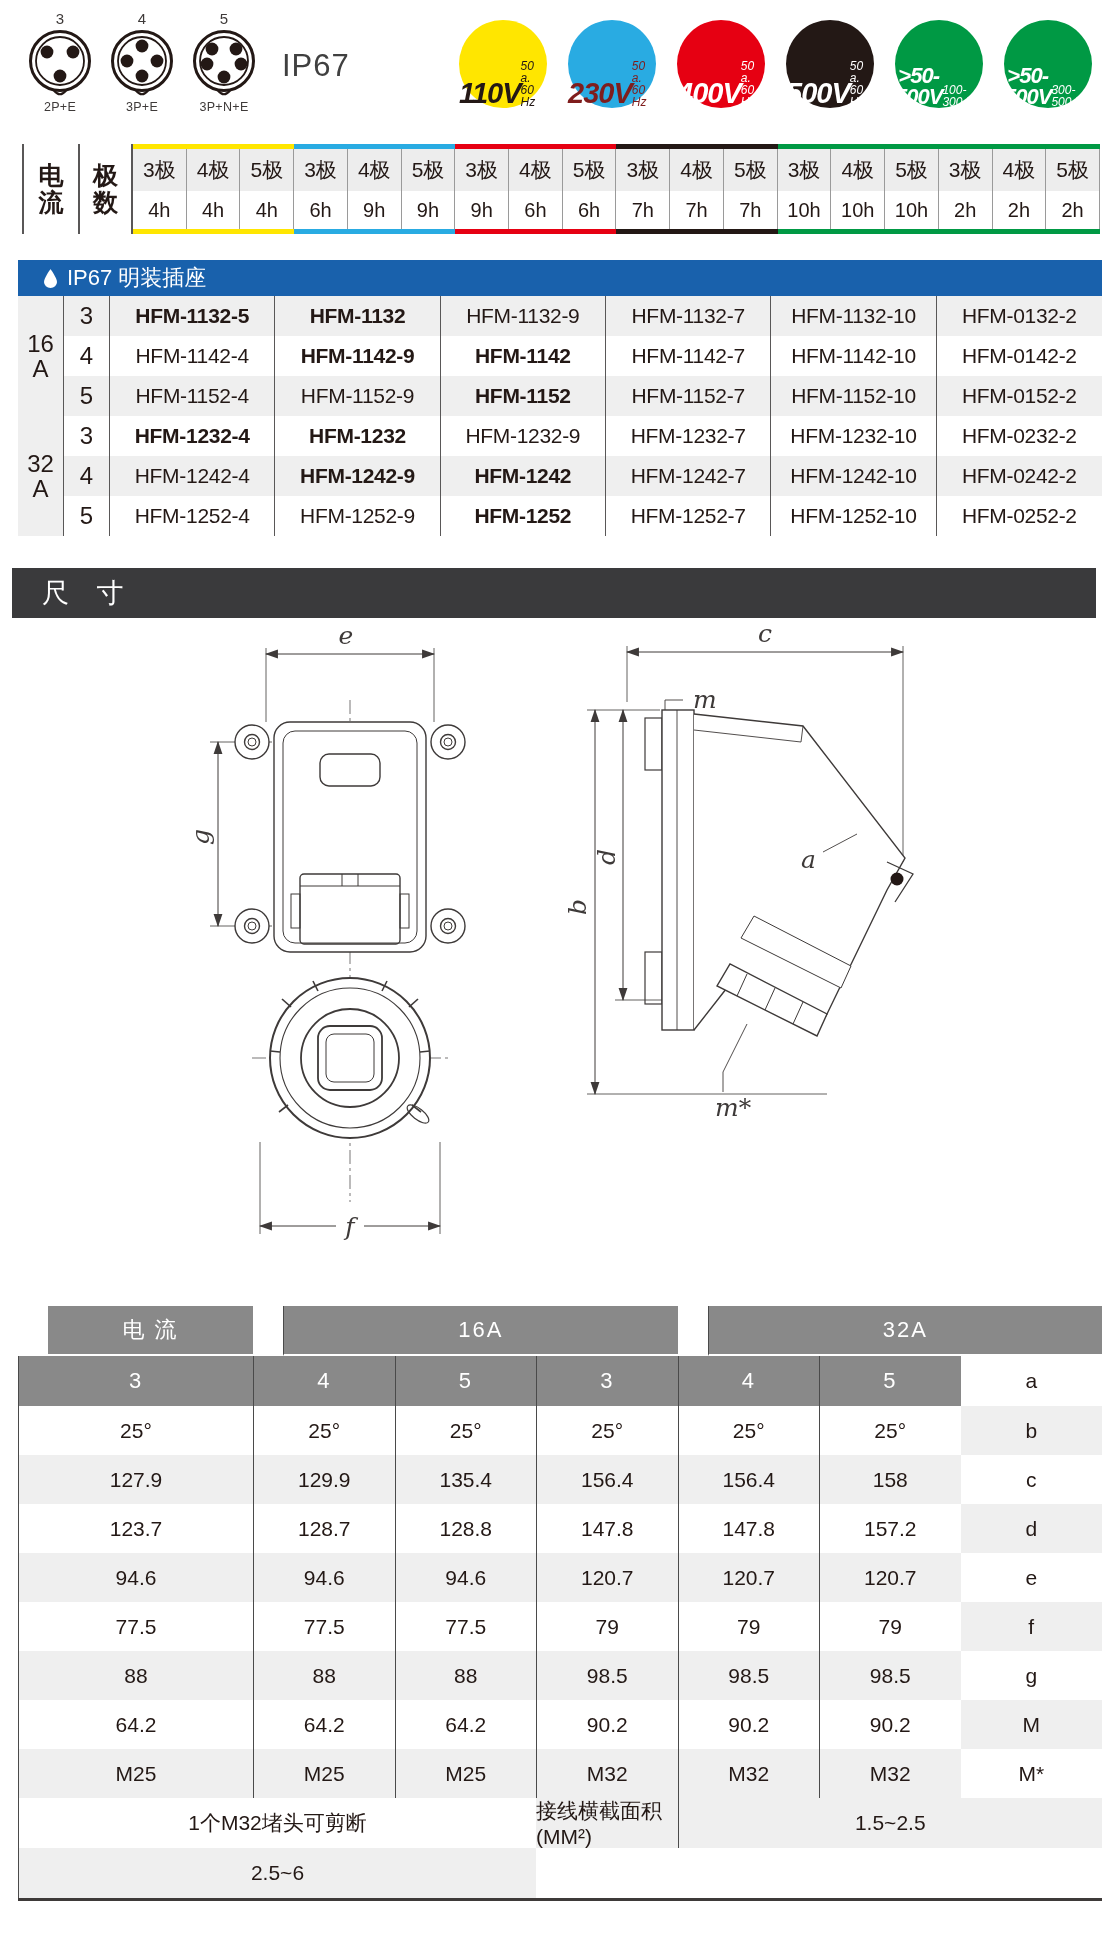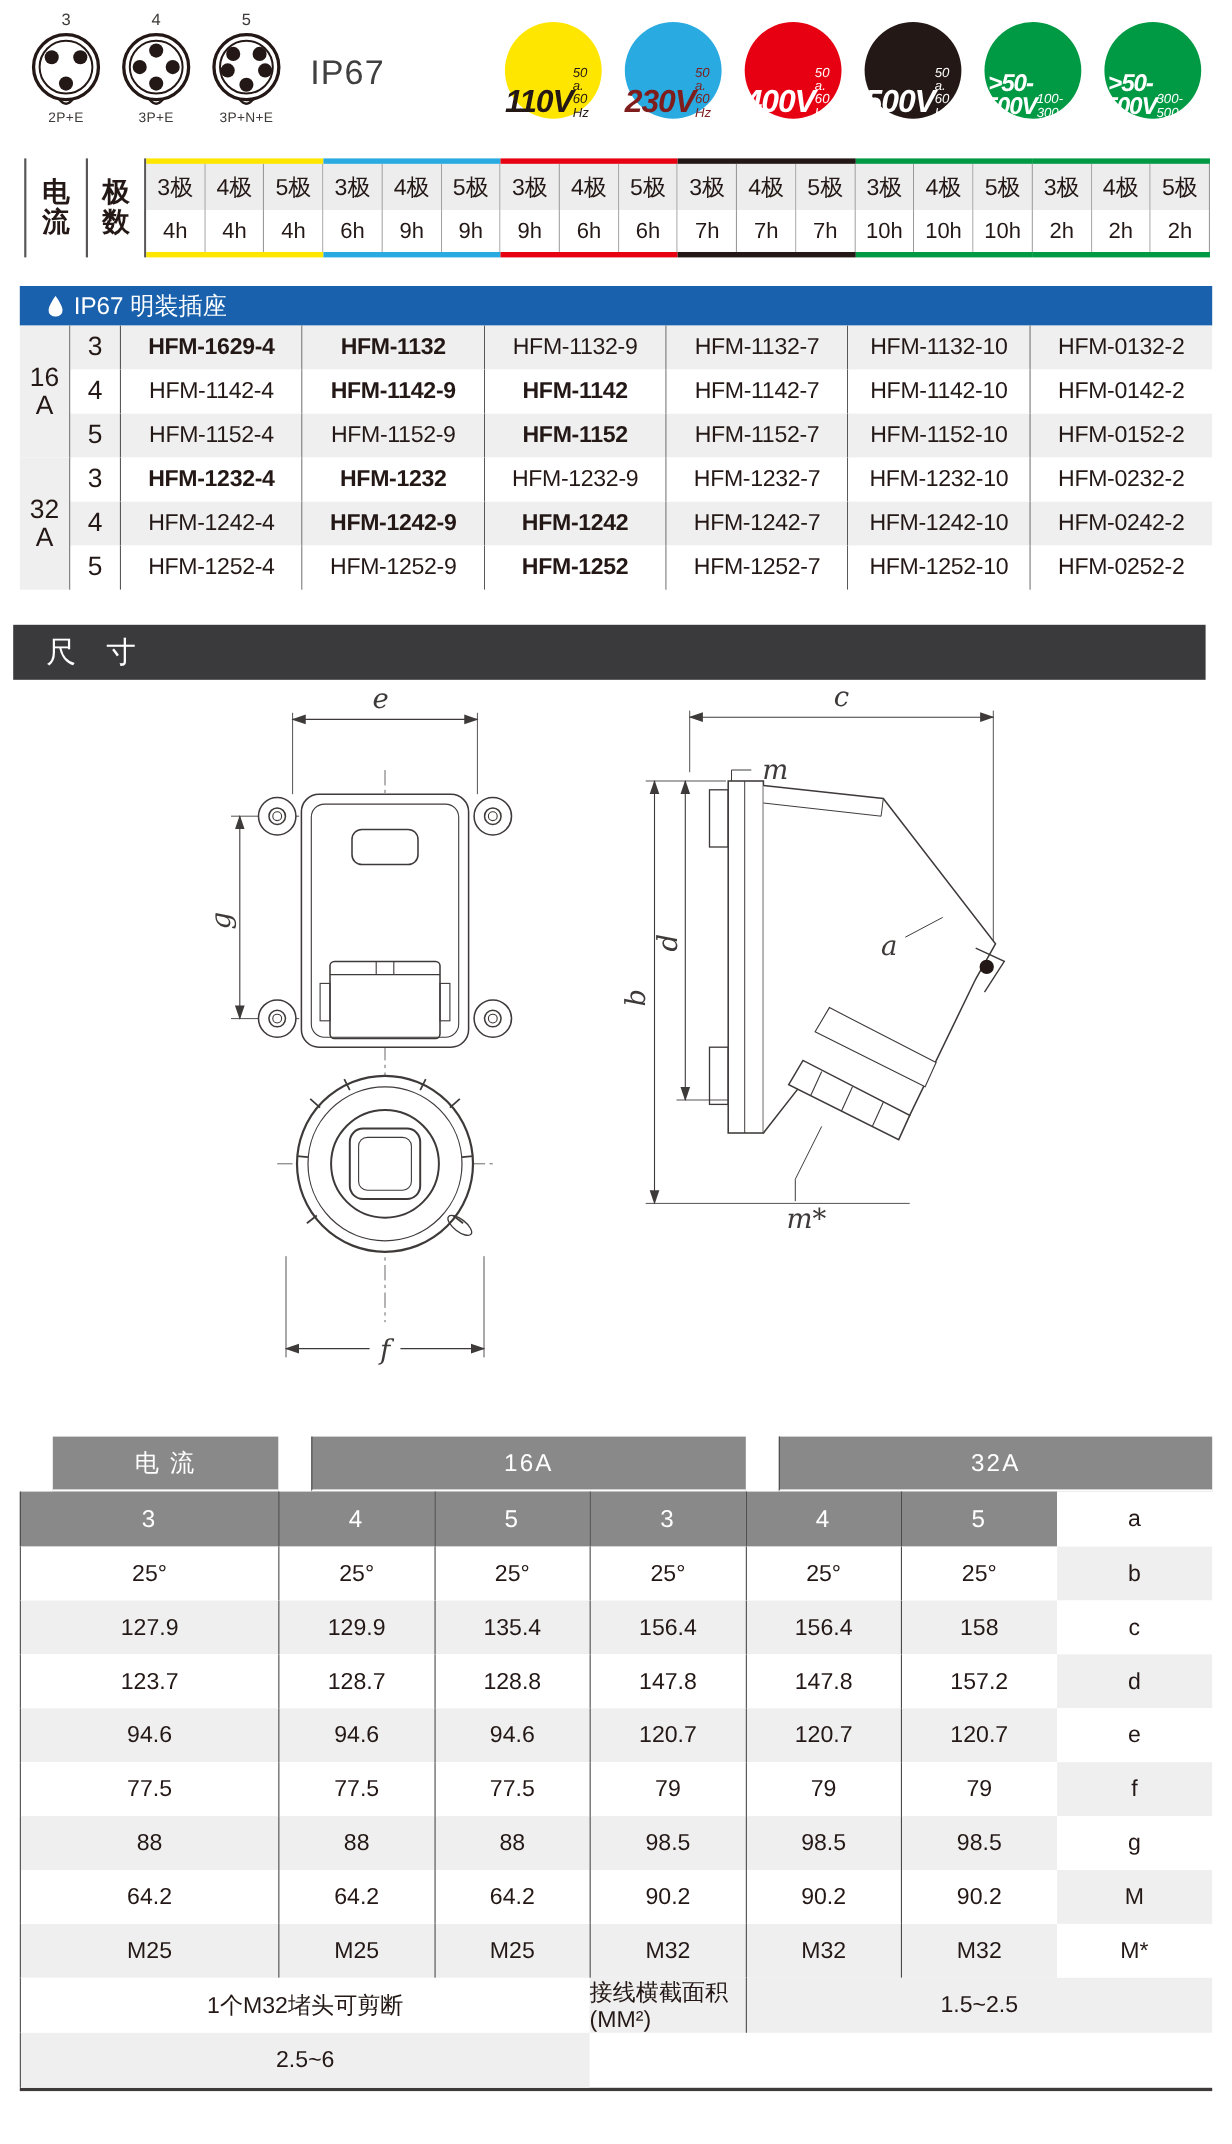--- a/index.html
+++ b/index.html
@@ -216,21 +216,21 @@
       </svg>
   </span>
   <span>IP67 明装插座</span>
 </div>
 <div class="mgrid">
     <div class="m-cur">
       <div>16</div>
       <div>A</div>
     </div>
     <div class="m-pole rA">3</div>
-    <div class="m-cell rA b">HFM-1629-4</div>
+    <div class="m-cell rA b">HFM-1132-5</div>
     <div class="m-cell rA b">HFM-1132</div>
     <div class="m-cell rA">HFM-1132-9</div>
     <div class="m-cell rA">HFM-1132-7</div>
     <div class="m-cell rA">HFM-1132-10</div>
     <div class="m-cell rA last">HFM-0132-2</div>
     <div class="m-pole rB">4</div>
     <div class="m-cell rB">HFM-1142-4</div>
     <div class="m-cell rB b">HFM-1142-9</div>
     <div class="m-cell rB b">HFM-1142</div>
     <div class="m-cell rB">HFM-1142-7</div>

